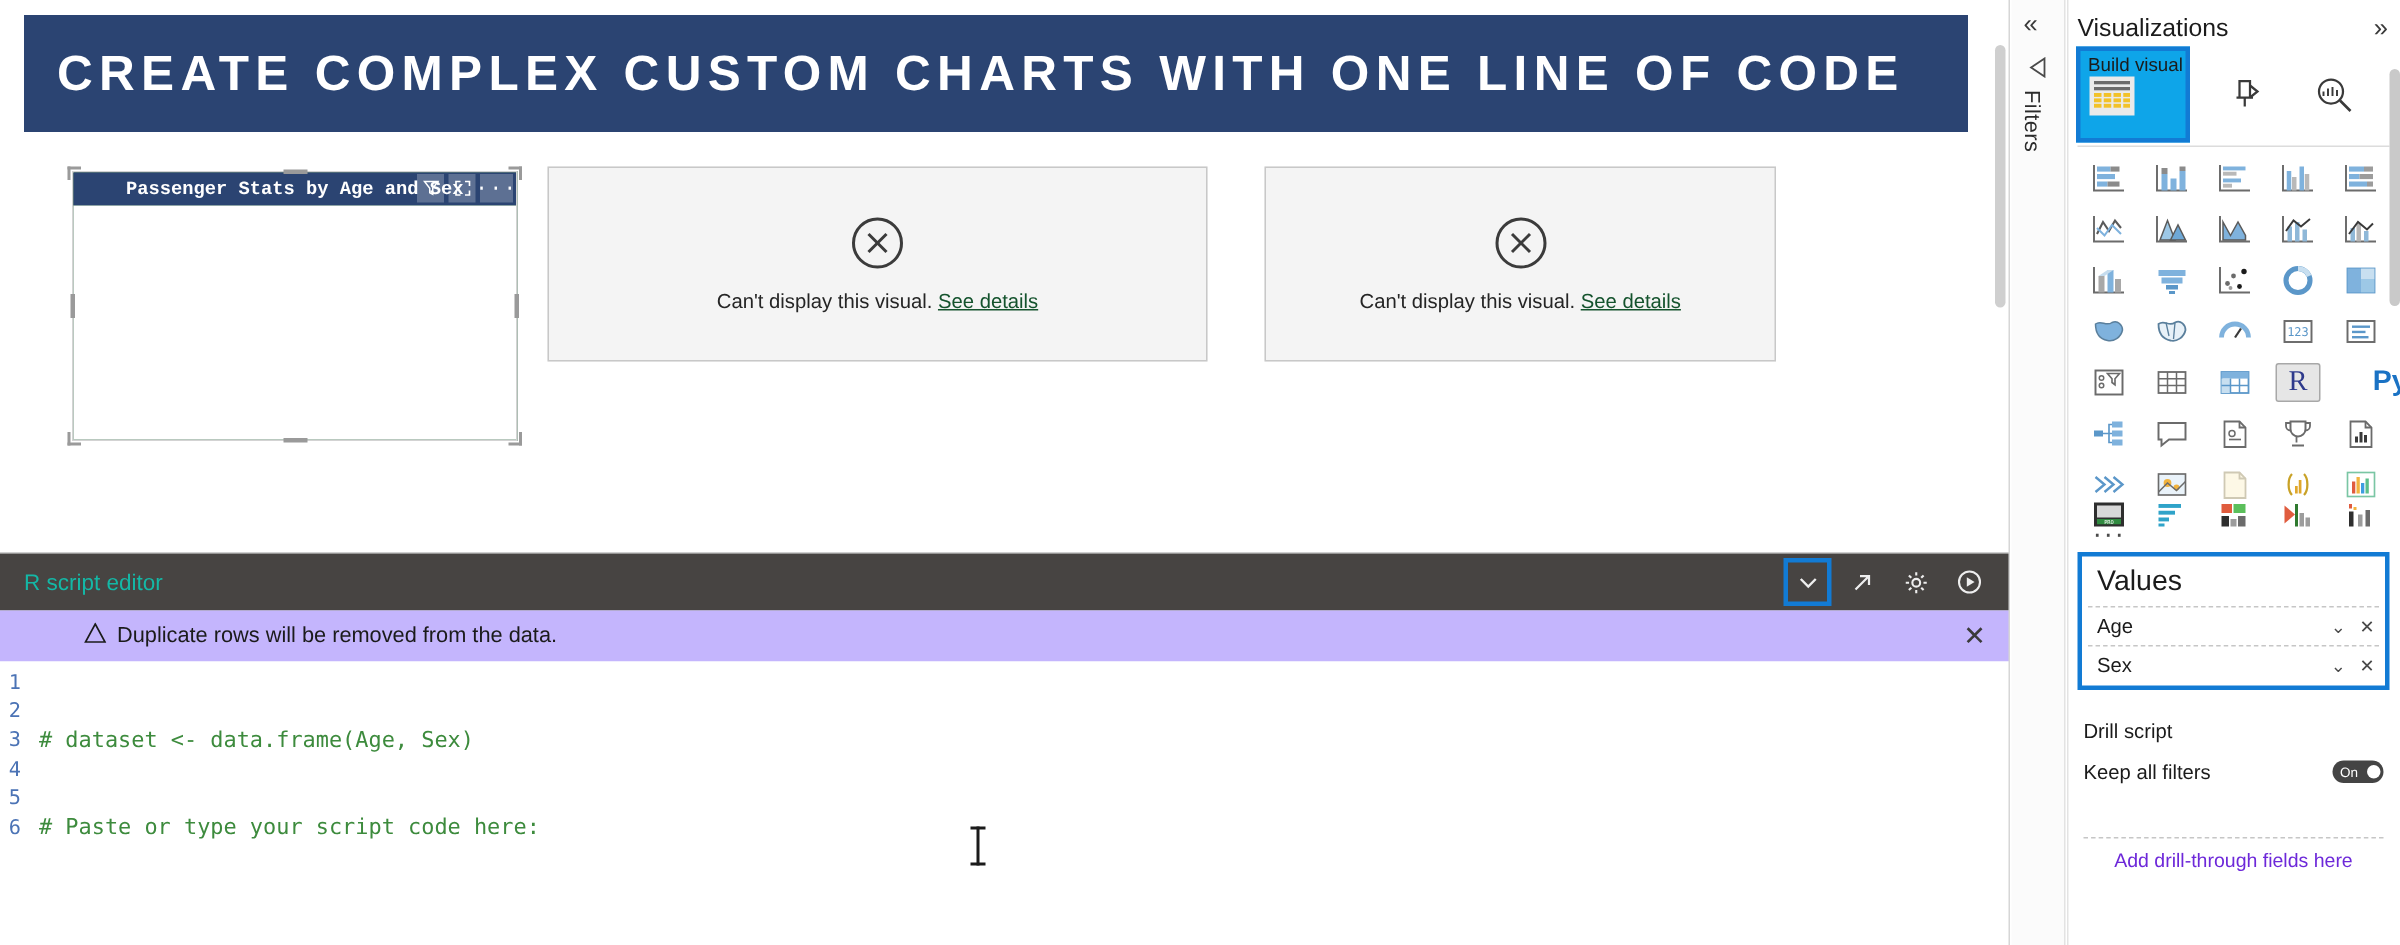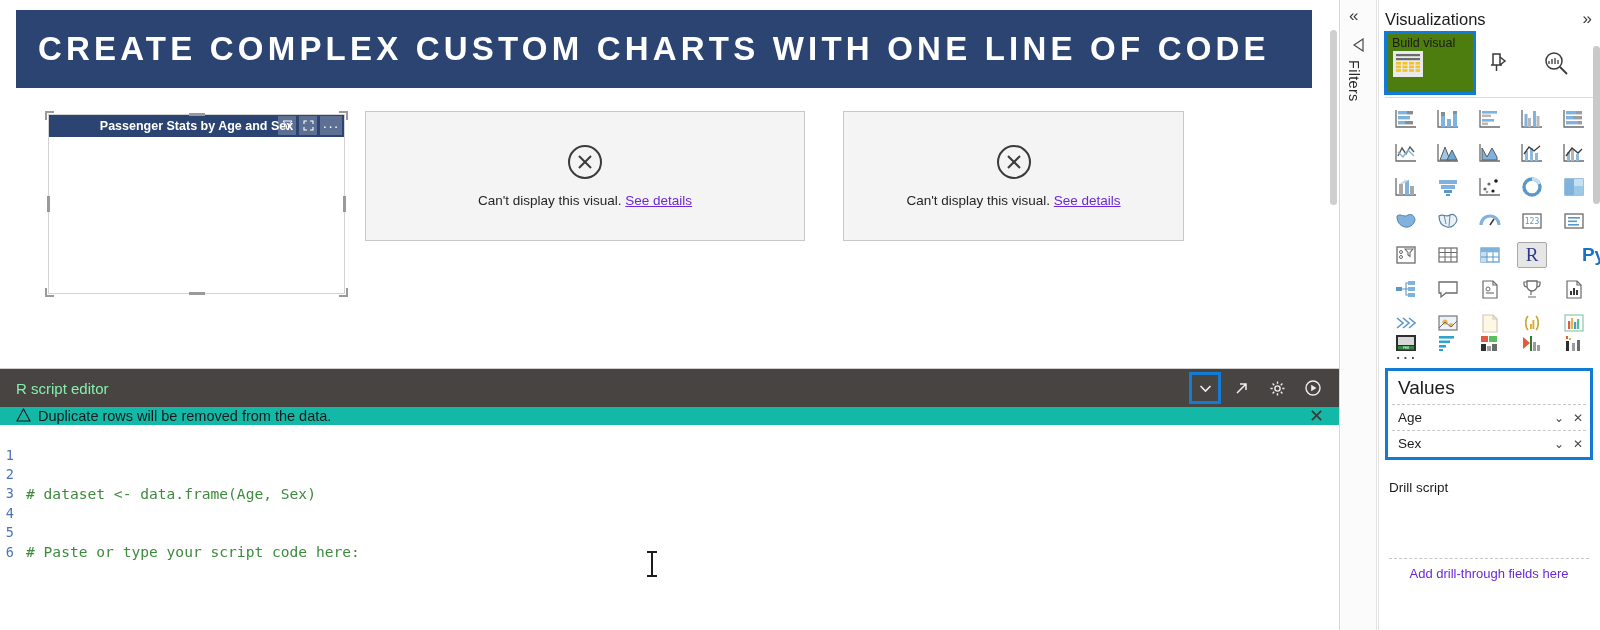--- a/index.html
+++ b/index.html
@@ -32,20 +32,21 @@
     padding-left: 22px;
     white-space: nowrap;
   }
 
   
   .visual-selected {
     position: absolute; left: 48px; top: 114px;
     width: 297px; height: 180px;
     background: #14532d;
     border: 1px solid #d3d3d3;
+    font-family: Liberation Mono, monospace;
   }
   .visual-header {
     position: absolute; left: 0; top: 0;
     width: 100%; height: 22px;
     background: #2b4472;
     display: flex; align-items: center; justify-content: center;
   }
   .visual-header-title {
     color: #ffffff; font-size: 12.5px; font-weight: bold;
     white-space: nowrap;
@@ -94,44 +95,44 @@
     position: relative;
   }
   .err-circle:before, .err-circle:after {
     content: ""; position: absolute; left: 50%; top: 50%;
     width: 17px; height: 2px; background: #3b3b3b;
     transform-origin: center;
   }
   .err-circle:before { transform: translate(-50%,-50%) rotate(45deg); }
   .err-circle:after  { transform: translate(-50%,-50%) rotate(-45deg); }
   .err-text { font-size: 13.5px; color: #252525; }
-  .err-link { color: #6d28d9; text-decoration: underline; cursor: pointer; }
+  .err-link { color: #14532d; text-decoration: underline; cursor: pointer; }
 
   
   .editor { position: absolute; left: 0; top: 368px; width: 1340px; height: 262px; background: #fff; }
   .editor-topline { position:absolute; left:0; top:0; width:100%; height:1px; background:#cfcfcf; }
   .editor-bar {
     position: absolute; left: 0; top: 1px; width: 100%; height: 38px;
     background: #474442;
     display: flex; align-items: center;
   }
-  .editor-title { color: #86efac; font-size: 15px; padding-left: 16px; }
+  .editor-title { color: #14b8a6; font-size: 15px; padding-left: 16px; }
   .editor-tools { margin-left: auto; display: flex; align-items: center; gap: 10px; padding-right: 14px; }
   .etool {
     width: 26px; height: 26px;
     display: flex; align-items: center; justify-content: center;
     color: #e9e9e9;
   }
   .etool svg { display:block; }
   .etool-sel { outline: 3px solid #127bd4; }
 
   .warn-bar {
-    position: absolute; left: 0; top: 39px; width: 100%; height: 18px;
-    background: #14b8a6;
-    display: flex; align-items: center;
+    position: absolute; left: 0; top: 39px; width: 100%; height: 34px;
+    background: #c4b5fd;
+    display: flex; align-items: center; padding-left: 40px;
   }
   .warn-text { font-size: 14.5px; color: #1b1b1b; padding-left: 16px; display:flex; align-items:center; gap:7px;}
   .warn-close { margin-left: auto; padding-right: 16px; font-size: 18px; color: #3a3a3a; line-height: 1; }
 
   .code-area {
     position: absolute; left: 0; top: 73px; right: 0; bottom: 0;
     background: #ffffff;
     padding-top: 4px;
     font-family: "DejaVu Sans Mono", "Liberation Mono", monospace;
     font-size: 14.6px;
@@ -171,23 +172,23 @@
   .vizpane {
     position: absolute; left: 1378px; top: 0; width: 222px; height: 630px;
     background: #ffffff; border-left: 1px solid #e3e3e3;
   }
   .viz-header { display:flex; align-items:center; height: 38px; padding: 0 8px 0 6px; }
   .viz-title { font-size: 16.5px; color: #1b1b1b; font-weight: normal; }
   .viz-expand { margin-left:auto; font-size: 17px; color:#3a3a3a; }
 
   .buildvisual-box {
     position: absolute; left: 5px; top: 31px;
-    width: 92px; height: 64px;
+    width: 76px; height: 64px;
     border: 3px solid #127bd4;
-    background: #4d7c0f;
+    background: #0ea5e9;
   }
   .buildvisual-label { font-size: 12.5px; color: #1b1b1b; padding: 2px 0 0 5px; }
   .bv-icon { margin: 1px 0 0 6px; width: 30px; height: 26px; background:#eaeaea; padding:2px; }
 
   .viz-tabs { position:absolute; left:102px; top:46px; display:flex; gap:24px; }
   .viz-tab { width: 34px; height: 34px; color:#3a3a3a; display:flex; align-items:center; justify-content:center; }
 
   .tabline { position:absolute; left:6px; top:97px; width:208px; height:1px; background:#dcdcdc; }
 
   .icon-grid {
@@ -779,20 +780,27 @@
           <span>⌄</span>
           <span>✕</span>
         </span>
       </div>
     </div>
 
     <div class="opt-list">
       <div class="opt-row">
         <span>Drill script</span>
       </div>
+      <div class="opt-row">
+        <span>Keep all filters</span>
+        <span class="toggle on">
+          <span class="knob"></span>
+          <span>On</span>
+        </span>
+      </div>
     </div>
 
     <div class="dt-dashed"></div>
     <div class="drill-drop">Add drill-through fields here</div>
 
     <div class="scroll-thumb"></div>
   </div>
 
 </div>
 

